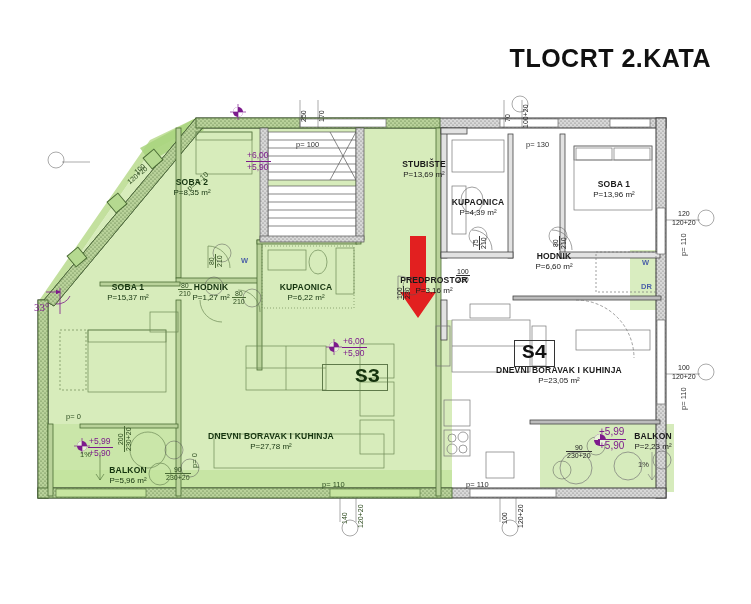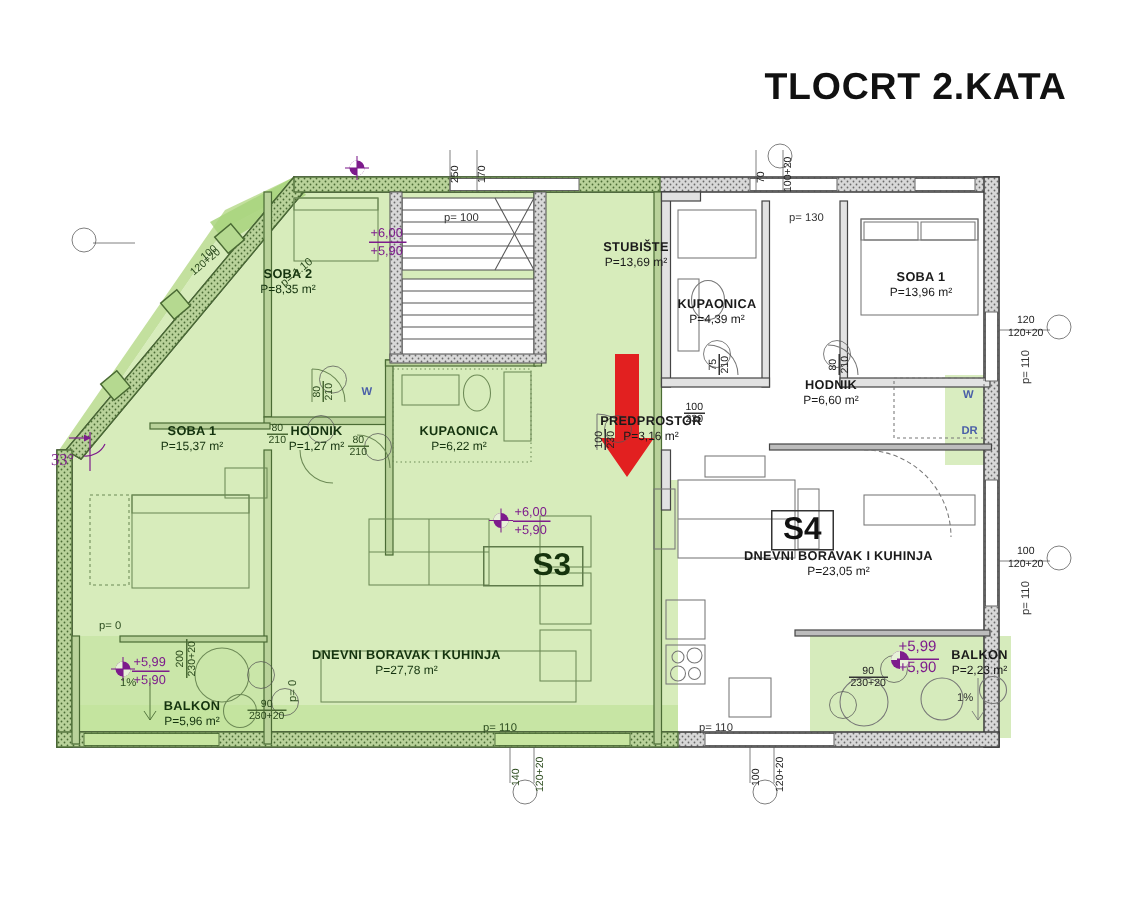--- a/index.html
+++ b/index.html
@@ -56,20 +56,21 @@
   
   .unit-tag {
     position: absolute;
     font-size: 21px;
     font-weight: bold;
     padding: 1px 7px 2px 7px;
     border: 1.2px solid #333;
     background: transparent;
     line-height: 1.05;
     color: #111;
+    font-family: Liberation Mono, monospace;
   }
   .unit-tag.s3 { color:#15330d; border-color:#5f7a4a;padding-left:32px; }
 
   
   .elev {
     position: absolute;
     font-size: 8.5px;
     color: #7d1b8c;
     line-height: 1.25;
     white-space: nowrap;

